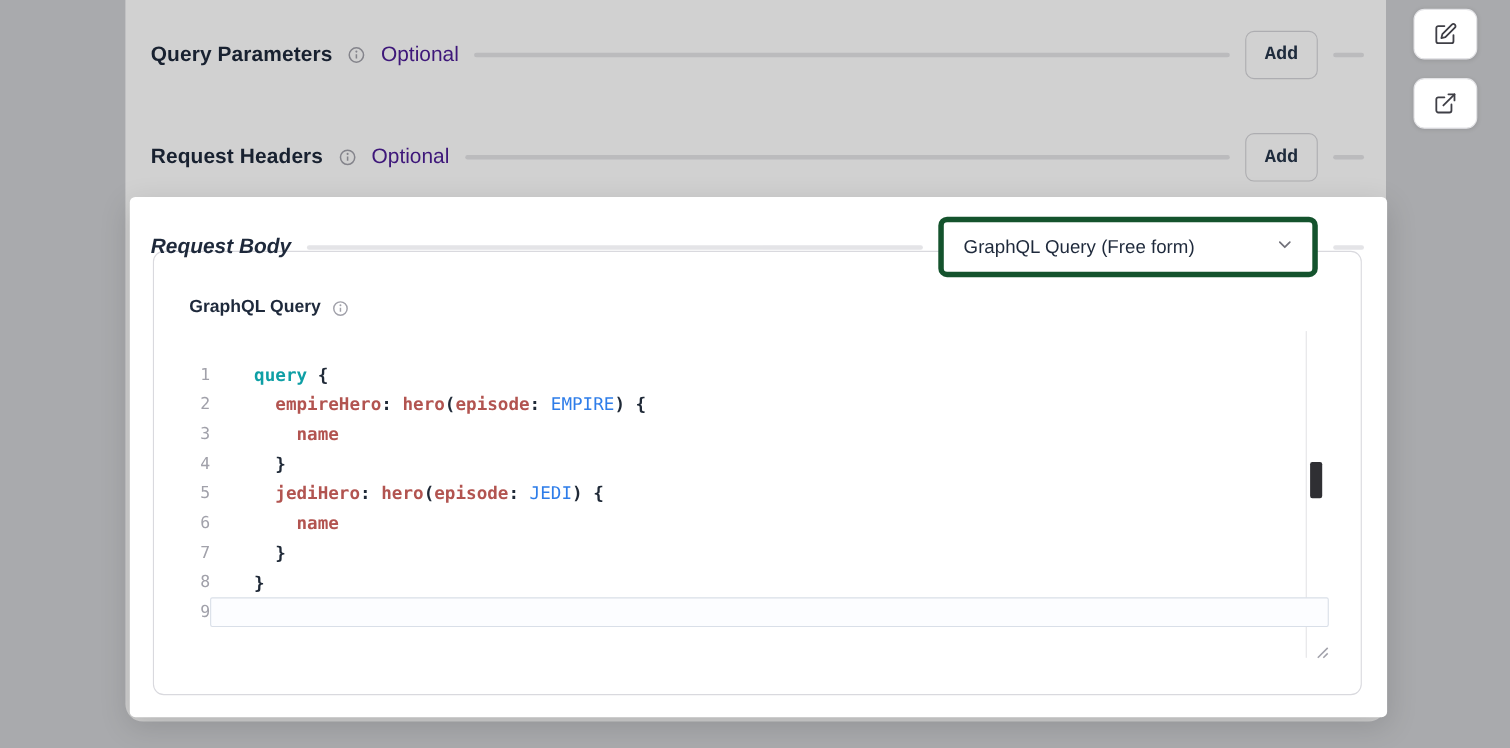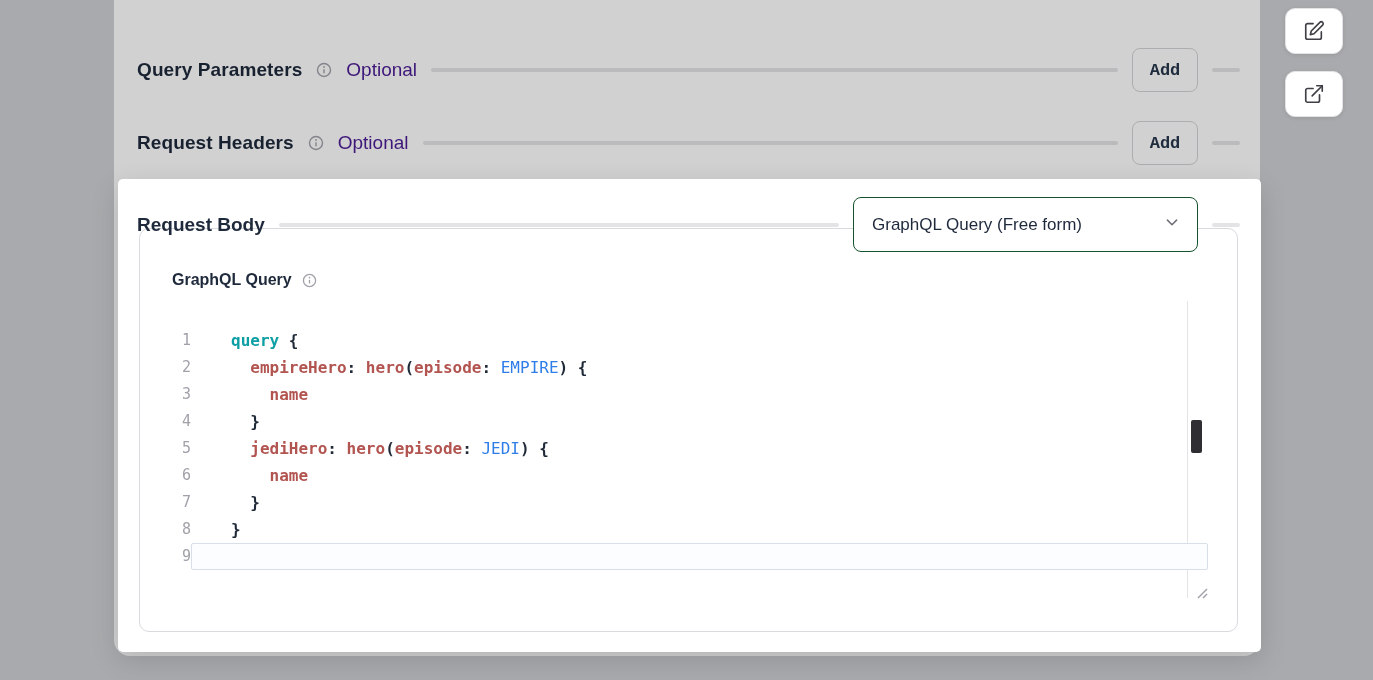--- a/index.html
+++ b/index.html
@@ -13,21 +13,21 @@
 
   
   .bg-card {
     position:absolute; left:114px; top:-24px; width:1146px; height:680px;
     background:#ffffff; border-radius:16px; z-index:1;
   }
   .bg-row {
     position:absolute; left:137px; width:1103px; height:44px;
     display:flex; align-items:center; gap:14px; z-index:2;
   }
-  .bg-row.row1 { top:48px; }
+  .bg-row.row1 { top:28px; }
   .bg-row.row2 { top:121px; }
   .section-title { font-size:19px; font-weight:700; color:#1e293b; letter-spacing:.1px; }
   .optional { font-size:19px; color:#4c1d95; }
   .rule { flex:1; height:4px; background:#e4e4e7; border-radius:2px; }
   .rule-end { width:28px; height:4px; background:#e4e4e7; border-radius:2px; }
   .add-btn {
     width:66px; height:44px; flex:0 0 auto;
     background:#fff; border:1px solid #d4d4d8; border-radius:8px;
     font-family:Liberation Mono, monospace;
     font-size:17px; font-weight:600; color:#27364b;
@@ -60,24 +60,24 @@
   .spotlight {
     position:absolute; left:118px; top:179px; width:1143px; height:473px;
     background:#fff; border-radius:5px;
     box-shadow:0 8px 28px rgba(0,0,0,.14);
     z-index:20;
   }
   .sp-header {
     position:absolute; left:19px; top:18px; width:1103px; height:55px;
     display:flex; align-items:center; gap:14px; z-index:3;
   }
-  .sp-title { font-size:19px; font-weight:700; color:#1e293b; white-space:nowrap; }
+  .sp-title { font-size:19px; font-weight:700; color:#1e293b; white-space:nowrap;font-style:italic; }
   .dropdown {
     width:345px; height:55px; flex:0 0 auto;
-    background:#fff; border:1px solid #14532d; border-radius:8px;
+    background:#fff; border:5px solid #14532d; border-radius:8px;
     display:flex; align-items:center; justify-content:space-between;
     padding:0 14px 0 18px;
     font-size:17px; color:#1e293b;
   }
   .body-container {
     position:absolute; left:21px; top:49px; width:1099px; height:404px;
     border:1px solid #d9d9de; border-radius:10px; z-index:1;
   }
   .editor-label {
     position:absolute; left:32px; top:42px;

